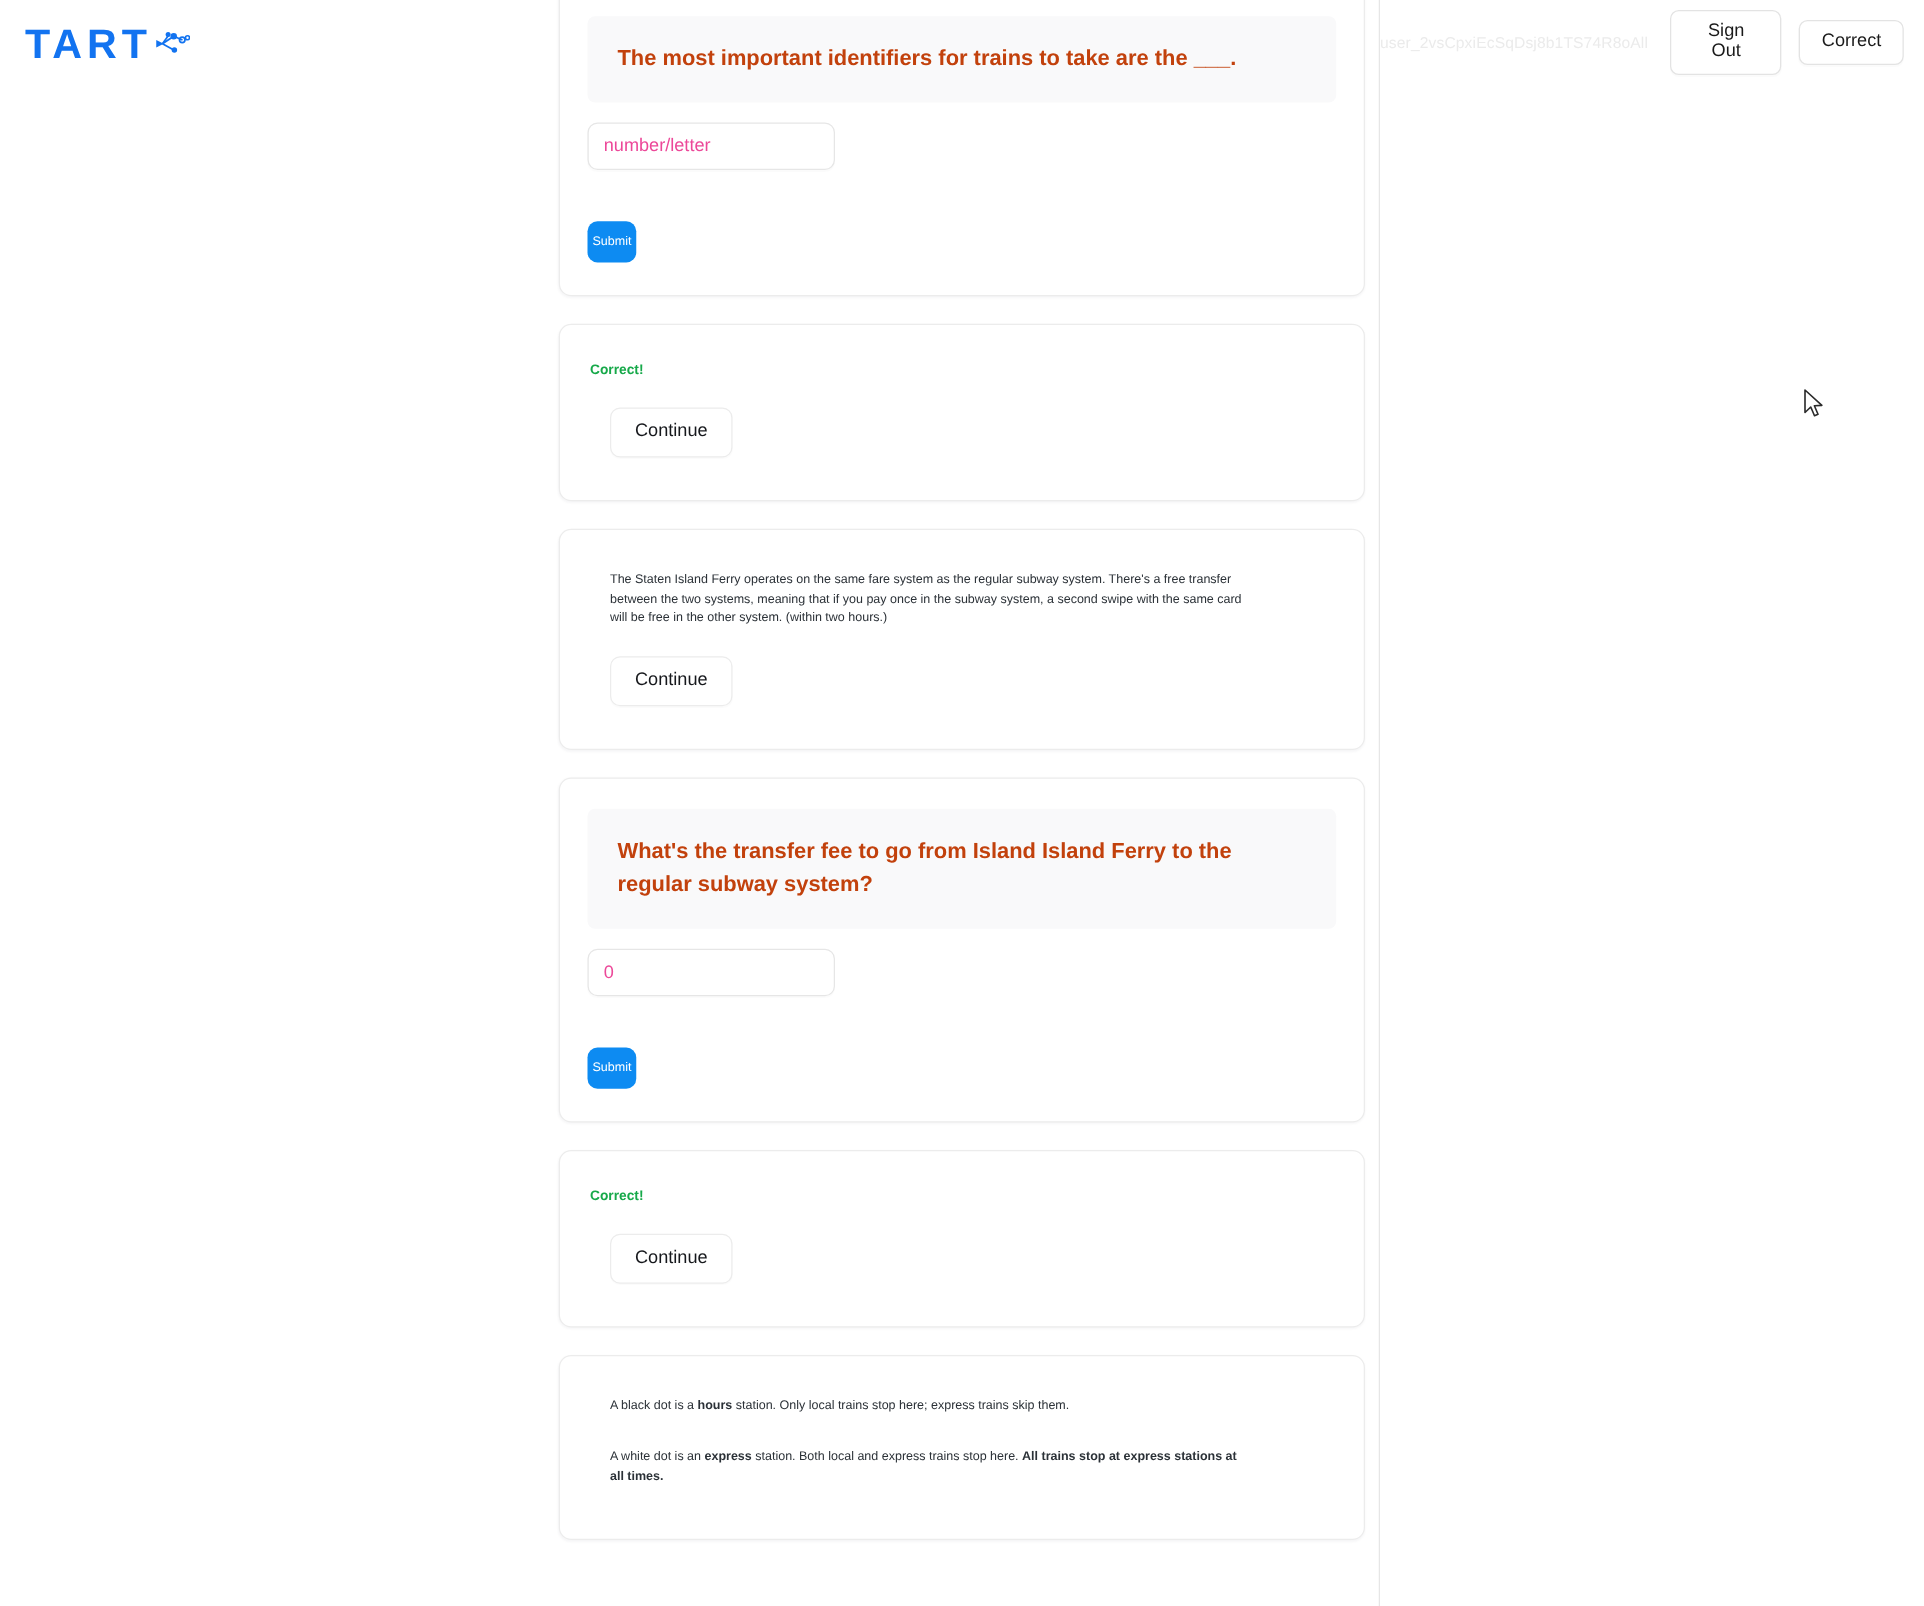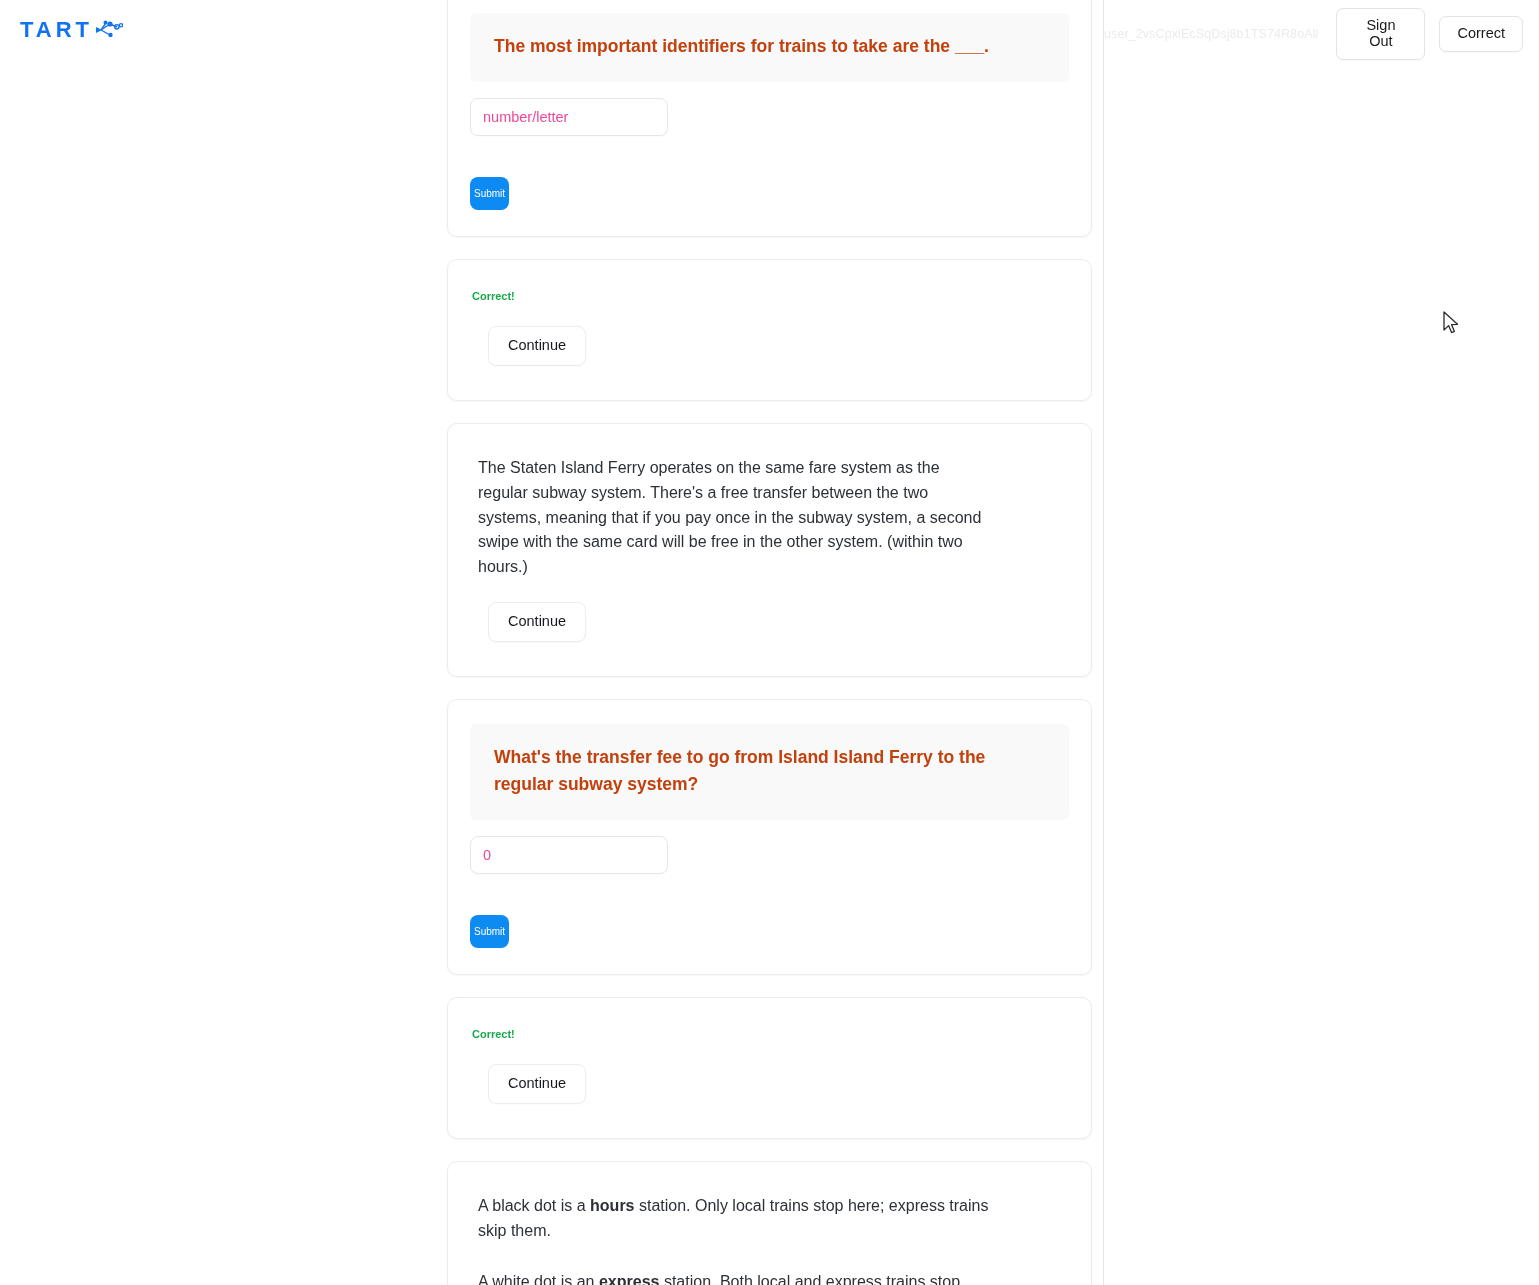--- a/index.html
+++ b/index.html
@@ -25,21 +25,21 @@
   .logo-wrap {
     position: absolute;
     left: 20px;
     top: 18px;
     display: flex;
     align-items: center;
     gap: 2px;
     user-select: none;
   }
   .logo-text {
-    font-size: 22px;
+    font-size: 33px;
     font-weight: 700;
     letter-spacing: 4px;
     color: #1273f0;
     line-height: 1;
   }
   .logo-mark { display: block; margin-left: -2px; }
 
   
   .pane-divider {
     position: absolute;
@@ -167,22 +167,22 @@
     padding: 11px 19px;
     margin-left: 18px;
     cursor: pointer;
     line-height: 1.1;
     box-shadow: 0 1px 1px rgba(0,0,0,0.02);
   }
 
   
   .info-card { padding: 32px 22px 34px 22px; }
   .info-card p {
-    margin: 0 0 8px 8px;
-    font-size: 16px;
+    margin: 0 0 8px 18px;
+    font-size: 10px;
     line-height: 1.55;
     color: #2b3137;
     max-width: 512px;
   }
   .info-card p.spaced { margin-top: 26px; }
   .info-card .btn-row { margin-top: 22px; }
 
   
   .cursor {
     position: absolute;

